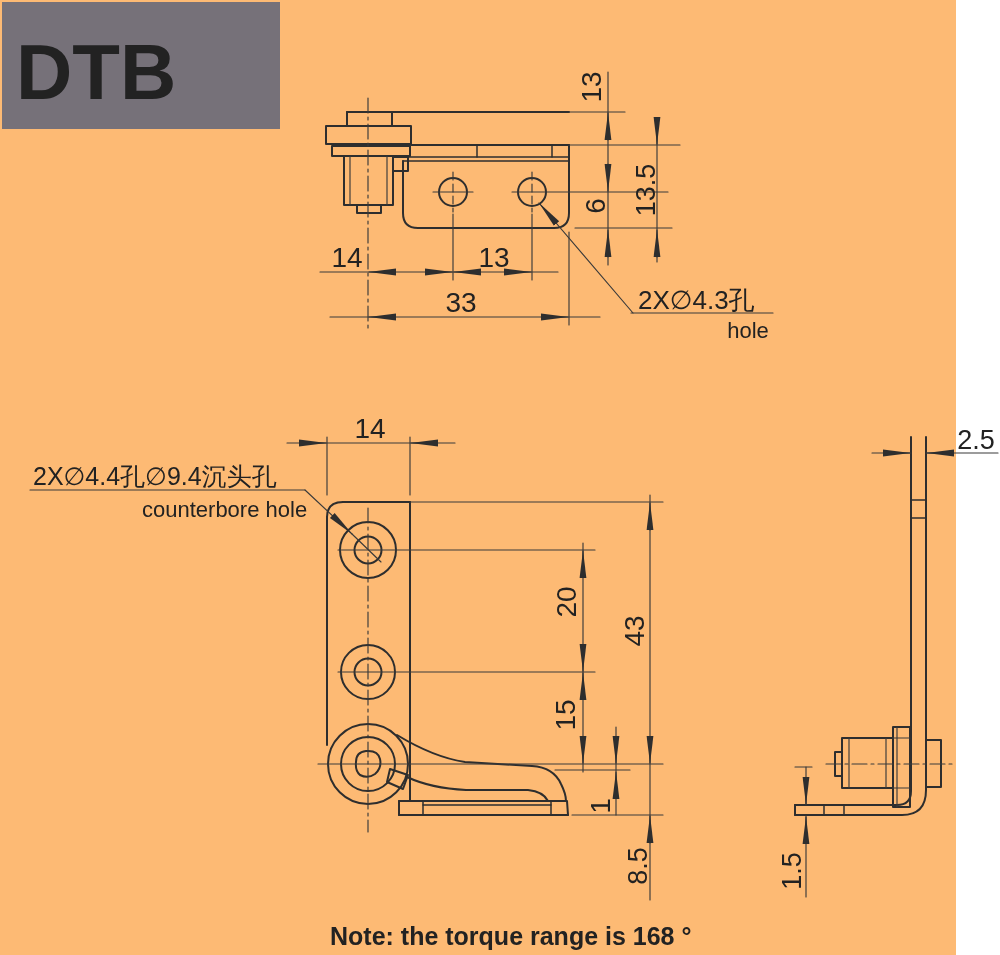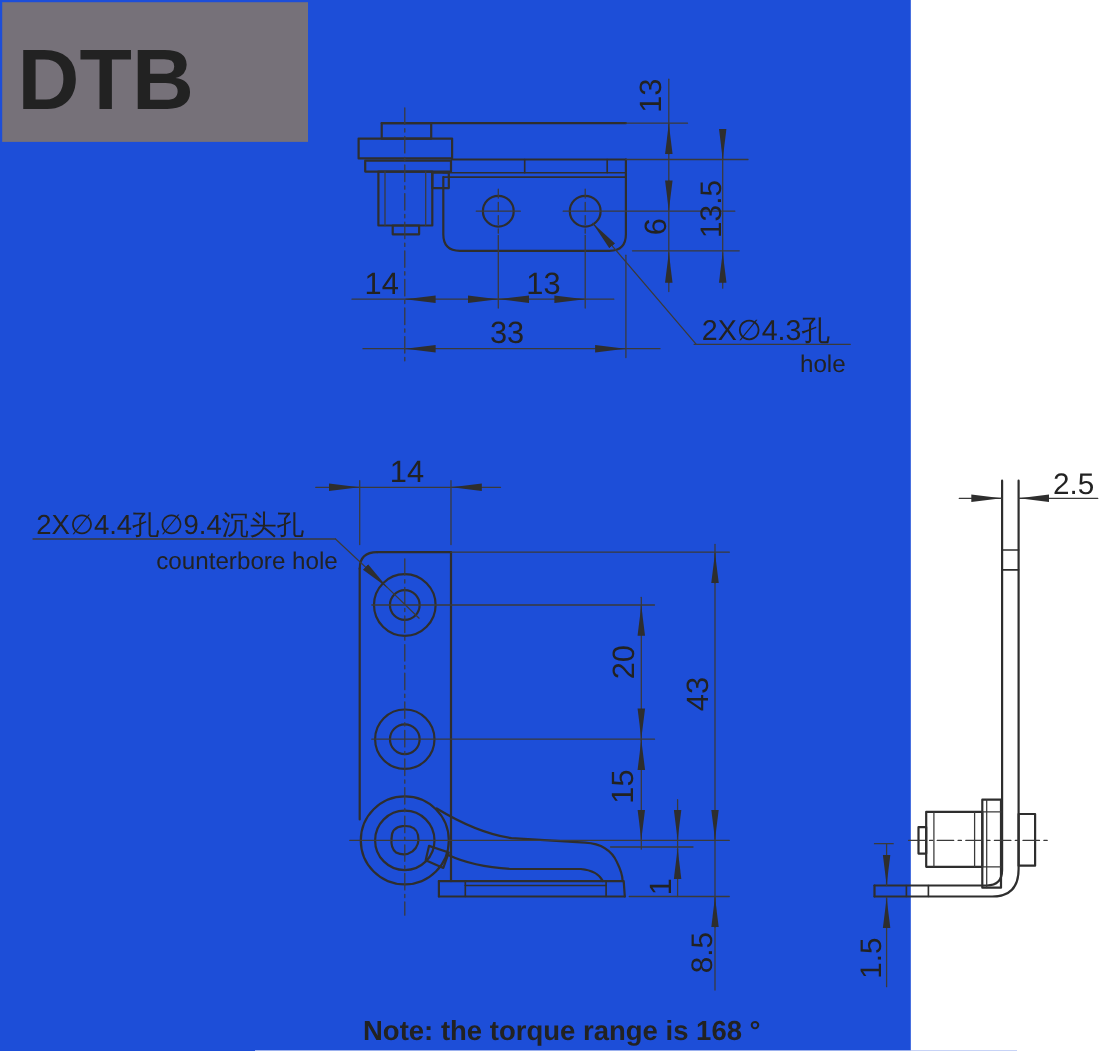--- a/index.html
+++ b/index.html
@@ -1,16 +1,16 @@
 <!DOCTYPE html>
 <html><head>
 <meta charset="utf-8">
 <style>
   html,body{margin:0;padding:0;background:#ffffff;}
-  .page{width:828px;height:955px;position:relative;background:#1d4ed8;font-family:"Liberation Sans",sans-serif;}
+  .page{width:956px;height:955px;position:relative;background:#fdba74;font-family:"Liberation Sans",sans-serif;}
   svg{display:block;}
   
   .ol{fill:none;stroke:#2e2e2e;stroke-width:2;stroke-linecap:round;stroke-linejoin:round;}
   .ol15{fill:none;stroke:#2e2e2e;stroke-width:1.5;stroke-linecap:round;}
   
   .thin{fill:none;stroke:#3a3a3a;stroke-width:1.15;stroke-linecap:round;}
   .cl{stroke-dasharray:15 4 3 4;}
   .hd{stroke-dasharray:8 4;}
   text{fill:#222222;font-family:"Liberation Sans",sans-serif;}
   .dimtxt{font-size:28px;}

